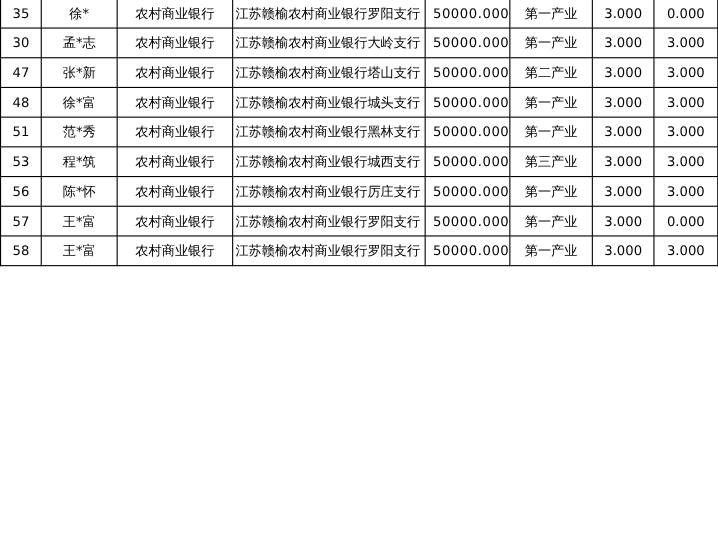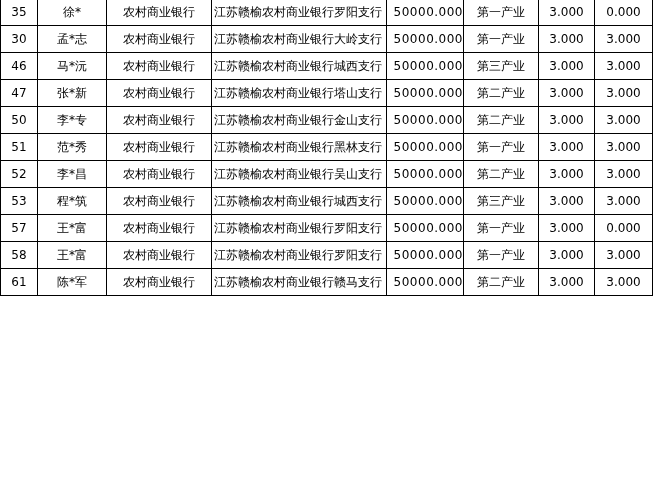--- a/index.html
+++ b/index.html
@@ -74,76 +74,66 @@
     <td class="c-no">30</td>
     <td class="c-name">孟*志</td>
     <td class="c-bank">农村商业银行</td>
     <td class="c-branch">江苏赣榆农村商业银行大岭支行</td>
     <td class="c-amount">50000.000</td>
     <td class="c-industry">第一产业</td>
     <td class="c-num1">3.000</td>
     <td class="c-num2">3.000</td>
   </tr>
         <tr>
-    <td class="c-no">46</td>
-    <td class="c-name">马*沅</td>
-    <td class="c-bank">农村商业银行</td>
-    <td class="c-branch">江苏赣榆农村商业银行城西支行</td>
-    <td class="c-amount">50000.000</td>
-    <td class="c-industry">第三产业</td>
-    <td class="c-num1">3.000</td>
-    <td class="c-num2">3.000</td>
-  </tr>
-        <tr>
     <td class="c-no">47</td>
     <td class="c-name">张*新</td>
     <td class="c-bank">农村商业银行</td>
     <td class="c-branch">江苏赣榆农村商业银行塔山支行</td>
     <td class="c-amount">50000.000</td>
     <td class="c-industry">第二产业</td>
     <td class="c-num1">3.000</td>
     <td class="c-num2">3.000</td>
   </tr>
         <tr>
-    <td class="c-no">50</td>
-    <td class="c-name">李*专</td>
+    <td class="c-no">48</td>
+    <td class="c-name">徐*富</td>
     <td class="c-bank">农村商业银行</td>
-    <td class="c-branch">江苏赣榆农村商业银行金山支行</td>
+    <td class="c-branch">江苏赣榆农村商业银行城头支行</td>
     <td class="c-amount">50000.000</td>
-    <td class="c-industry">第二产业</td>
+    <td class="c-industry">第一产业</td>
     <td class="c-num1">3.000</td>
     <td class="c-num2">3.000</td>
   </tr>
         <tr>
     <td class="c-no">51</td>
     <td class="c-name">范*秀</td>
     <td class="c-bank">农村商业银行</td>
     <td class="c-branch">江苏赣榆农村商业银行黑林支行</td>
     <td class="c-amount">50000.000</td>
     <td class="c-industry">第一产业</td>
     <td class="c-num1">3.000</td>
     <td class="c-num2">3.000</td>
   </tr>
         <tr>
-    <td class="c-no">52</td>
-    <td class="c-name">李*昌</td>
-    <td class="c-bank">农村商业银行</td>
-    <td class="c-branch">江苏赣榆农村商业银行吴山支行</td>
-    <td class="c-amount">50000.000</td>
-    <td class="c-industry">第二产业</td>
-    <td class="c-num1">3.000</td>
-    <td class="c-num2">3.000</td>
-  </tr>
-        <tr>
     <td class="c-no">53</td>
     <td class="c-name">程*筑</td>
     <td class="c-bank">农村商业银行</td>
     <td class="c-branch">江苏赣榆农村商业银行城西支行</td>
     <td class="c-amount">50000.000</td>
     <td class="c-industry">第三产业</td>
+    <td class="c-num1">3.000</td>
+    <td class="c-num2">3.000</td>
+  </tr>
+        <tr>
+    <td class="c-no">56</td>
+    <td class="c-name">陈*怀</td>
+    <td class="c-bank">农村商业银行</td>
+    <td class="c-branch">江苏赣榆农村商业银行厉庄支行</td>
+    <td class="c-amount">50000.000</td>
+    <td class="c-industry">第一产业</td>
     <td class="c-num1">3.000</td>
     <td class="c-num2">3.000</td>
   </tr>
         <tr>
     <td class="c-no">57</td>
     <td class="c-name">王*富</td>
     <td class="c-bank">农村商业银行</td>
     <td class="c-branch">江苏赣榆农村商业银行罗阳支行</td>
     <td class="c-amount">50000.000</td>
     <td class="c-industry">第一产业</td>
@@ -153,25 +143,15 @@
         <tr>
     <td class="c-no">58</td>
     <td class="c-name">王*富</td>
     <td class="c-bank">农村商业银行</td>
     <td class="c-branch">江苏赣榆农村商业银行罗阳支行</td>
     <td class="c-amount">50000.000</td>
     <td class="c-industry">第一产业</td>
     <td class="c-num1">3.000</td>
     <td class="c-num2">3.000</td>
   </tr>
-        <tr>
-    <td class="c-no">61</td>
-    <td class="c-name">陈*军</td>
-    <td class="c-bank">农村商业银行</td>
-    <td class="c-branch">江苏赣榆农村商业银行赣马支行</td>
-    <td class="c-amount">50000.000</td>
-    <td class="c-industry">第二产业</td>
-    <td class="c-num1">3.000</td>
-    <td class="c-num2">3.000</td>
-  </tr>
       </tbody>
   </table>
 </div>
 
 </body></html>

